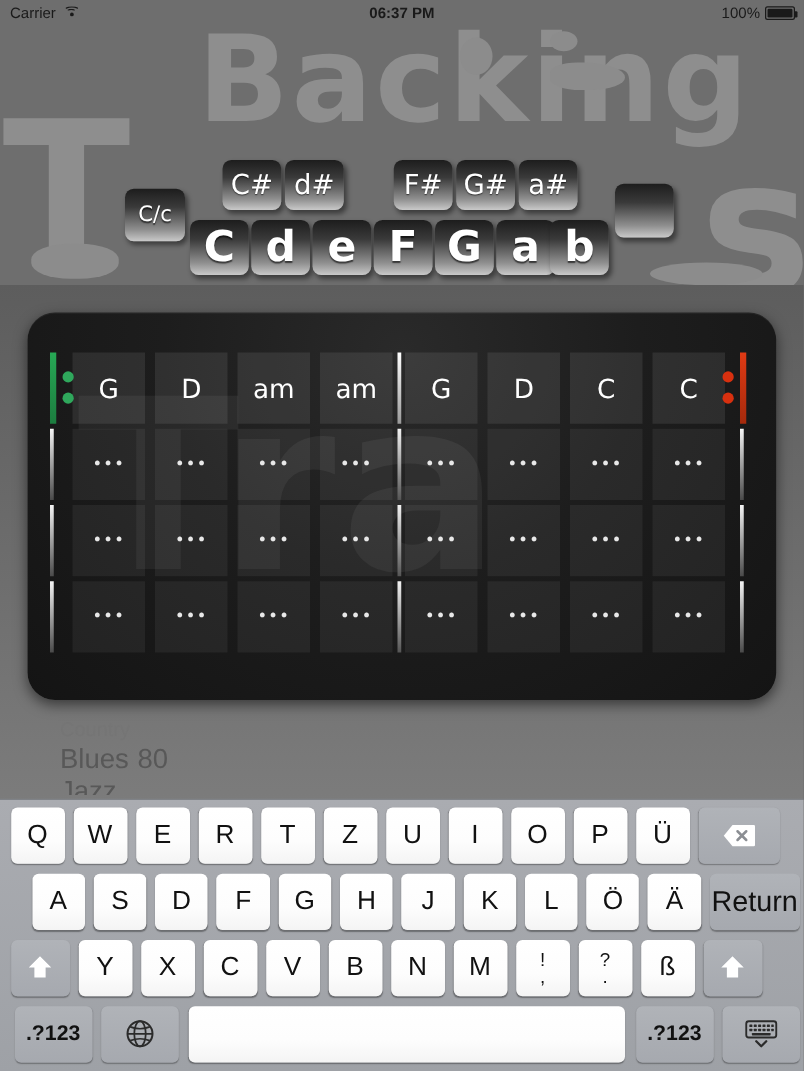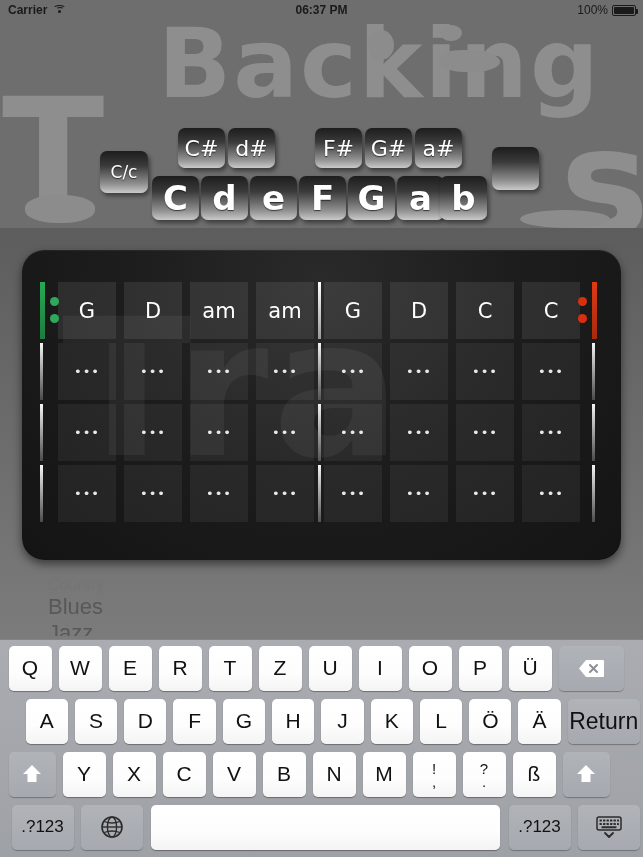--- a/index.html
+++ b/index.html
@@ -12,21 +12,21 @@
   #app { position: relative; width: 643px; height: 857px; }
 
   
   .statusbar {
     position: absolute; top: 0; left: 0; width: 643px; height: 20px;
     background: #6e6e6e;
     display: flex; align-items: center;
     font-size: 12px; color: #1a1a1a;
     z-index: 40;
   }
-  .sb-left { display: flex; align-items: center; gap: 6px; padding-left: 8px; font-weight: bold; }
+  .sb-left { display: flex; align-items: center; gap: 6px; padding-left: 8px; }
   .sb-center { position: absolute; left: 0; right: 0; text-align: center; font-weight: bold; font-size: 12px; }
   .sb-right { position: absolute; right: 7px; display: flex; align-items: center; gap: 4px; }
   .wifi-ico { display: inline-block; width: 13px; height: 11px; position: relative; }
   .wifi-ico i { position: absolute; display: block; border: 1.5px solid #1a1a1a; border-bottom: none;
     border-left-color: transparent; border-right-color: transparent; border-radius: 50% 50% 0 0; }
   .wifi-ico i:nth-child(1) { width: 13px; height: 7px; left: 0; top: 0; }
   .wifi-ico i:nth-child(2) { width: 8px; height: 5px; left: 2.5px; top: 2.5px; }
   .wifi-ico i:nth-child(3) { width: 3px; height: 3px; left: 5px; top: 5px; background: #1a1a1a; border-radius: 50%; border: none; }
   .batt { width: 24px; height: 11px; border: 1px solid #1a1a1a; border-radius: 2px; position: relative; }
   .batt::after { content:''; position:absolute; right:-3px; top:3px; width:2px; height:5px; background:#1a1a1a; border-radius:0 1px 1px 0; }
@@ -148,21 +148,21 @@
   .key.dual { width: 43px; font-size: 14px; line-height: 13px; padding-top: 2px; }
   .key.dual .top { font-size: 15px; }
   .key.dual .bot { font-size: 15px; }
   .key.gray {
     background: linear-gradient(to bottom,#b0b3b8 0%,#a6a9af 100%);
     box-shadow: 0 1px 1px rgba(0,0,0,0.3);
   }
   .key.bksp { width: 65px; }
   .key.ret { width: 73px; font-size: 23px; }
   .key.shift { width: 47px; }
-  .key.num { width: 62px; font-size: 17px; }
+  .key.num { width: 62px; font-size: 17px; font-weight: bold; }
   .key.globe { width: 62px; }
   .key.space { flex: 1; margin: 0 5px; }
   .key.hide { width: 62px; }
   .bkico { width: 26px; height: 19px; position: relative; }
   .bkico svg { display: block; }
   .shift-ico svg { display: block; }
   .globe-ico svg { display: block; }
   .hide-ico svg { display: block; }
 </style>
 </head>
@@ -351,20 +351,21 @@
       </div>
     </div>
 
     <div class="listarea">
       <div class="lrow first">
         <span class="lname">Country</span>
         <span class="lval"></span>
       </div>
       <div class="lrow">
         <span class="lname">Blues</span>
+        <span class="lval">80</span>
       </div>
       <div class="lrow">
         <span class="lname">Jazz</span>
       </div>
     </div>
 
   </div>
 
   <div class="keyboard">
 

